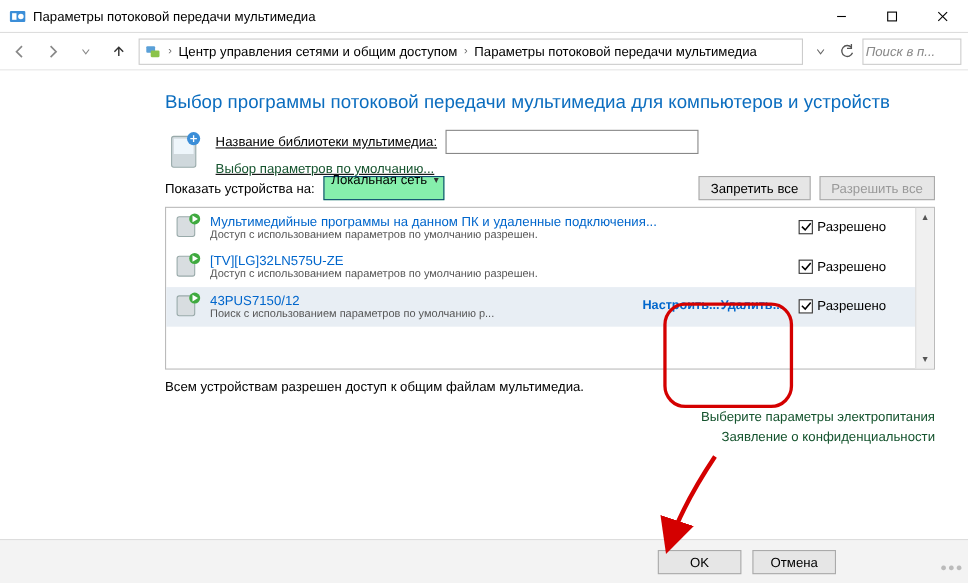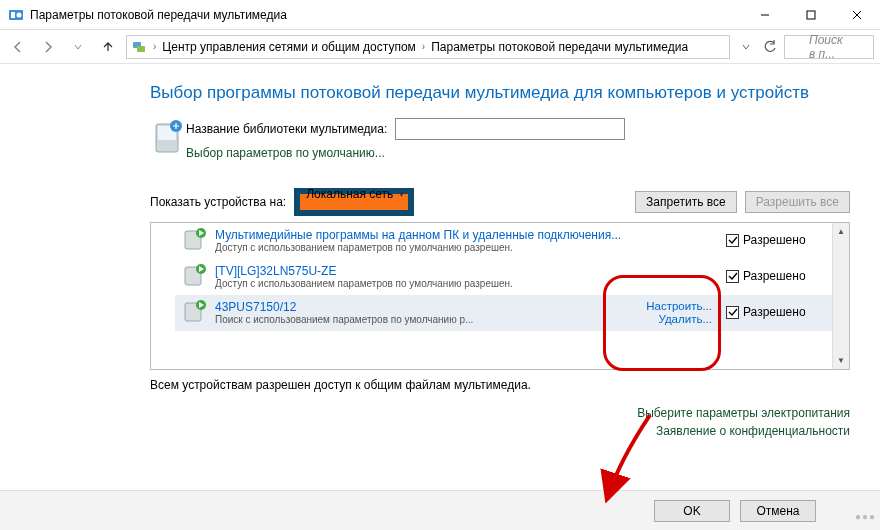--- a/index.html
+++ b/index.html
@@ -11,64 +11,64 @@
   .titlebar .wbtn { width:46px; height:30px; display:flex; align-items:center; justify-content:center; }
   .titlebar .wbtn svg { width:10px; height:10px; }
   .navbar { height:34px; display:flex; align-items:center; border-bottom:1px solid #e5e5e5; padding:0 6px; gap:6px; }
   .navbtn { width:24px; height:24px; display:flex; align-items:center; justify-content:center; color:#888; }
   .navbtn.active { color:#000; }
   .breadcrumb { flex:1; display:flex; align-items:center; height:24px; border:1px solid #ccc; padding:0 4px; gap:6px; background:#fff; }
   .breadcrumb .sep { color:#666; font-size:10px; }
   .breadcrumb .crumb { white-space:nowrap; }
   .breadcrumb .bcicon { width:16px; height:16px; display:inline-block; }
   .navright { display:flex; align-items:center; gap:4px; }
-  .searchbox { width:90px; height:24px; border:1px solid #ccc; padding:0 24px; color:#888; font-size:12px; font-style:italic; display:flex; align-items:center;}
+  .searchbox { width:90px; height:24px; border:1px solid #ccc; padding:0 2px; color:#888; font-size:12px; font-style:italic; display:flex; align-items:center;}
   .navicon { width:20px; height:20px; display:flex; align-items:center; justify-content:center; color:#555; }
 
   .content { padding:18px 30px 0 150px; }
   h1 { color:#0b6dbf; font-weight:400; font-size:17px; margin:0 0 14px 0; line-height:1.3; }
-  .librow { display:flex; align-items:flex-start; margin-bottom:28px; }
+  .librow { display:flex; align-items:flex-start; gap:10px; margin-bottom:0;text-decoration:underline; }
   .libicon { width:36px; height:40px; }
   .liblabel { margin-right:8px; }
   .libinp { width:230px; height:22px; border:1px solid #888; }
   .link { color:#14532d; cursor:pointer; }
   .librow .col { display:flex; flex-direction:column; gap:6px; }
   .librow .row1 { display:flex; align-items:center; }
 
   .showrow { display:flex; align-items:center; gap:8px; margin-bottom:6px; }
-  .combo { border:6px solid #0c4a6e; height:22px; display:flex; align-items:center; padding:0 4px 16px 6px; gap:6px; background:#f97316; }
+  .combo { border:1px solid #0c4a6e; height:22px; display:flex; align-items:center; padding:0 4px 16px 6px; gap:6px; background:#86efac; }
   .combo .chev { font-size:9px; color:#333; }
   .spacer { flex:1; }
   .btn { border:1px solid #aaa; background:#e6e6e6; height:22px; padding:0 10px; display:flex; align-items:center; cursor:pointer; }
   .btn.disabled { color:#9a9a9a; }
 
-  .devlist { border:1px solid #bbb; height:148px; position:relative; background:#fff; display:flex;padding-left:24px; }
+  .devlist { border:1px solid #bbb; height:148px; position:relative; background:#fff; display:flex; }
   .devbody { flex:1; overflow:hidden; }
   .devrow { display:flex; align-items:center; padding:4px 8px 6px 8px; gap:8px; }
   .devrow.sel { background:#e8eef4; }
   .devicon { width:24px; height:26px; flex-shrink:0; position:relative; }
   .devtxt { flex:1; min-width:0; }
   .devtitle { color:#0066cc; white-space:nowrap; overflow:hidden; text-overflow:ellipsis; }
   .devsub { color:#555; font-size:10px; white-space:nowrap; overflow:hidden; text-overflow:ellipsis; }
-  .devactions { display:flex; flex-direction:column; align-items:flex-end; gap:1px; margin-right:6px; }
+  .devactions { display:flex; flex-direction:row; align-items:flex-end; gap:1px; margin-right:6px;font-weight:bold; }
   .devactions a { color:#0066cc; font-size:11.5px; }
   .devchk { display:flex; align-items:center; gap:4px; width:98px;text-align:right; }
   .cb { width:13px; height:13px; border:1px solid #333; display:flex; align-items:center; justify-content:center; background:#fff; }
   .cb svg { width:10px; height:10px; }
   .scrollbar { width:17px; background:#f0f0f0; border-left:1px solid #ddd; display:flex; flex-direction:column; }
   .sbbtn { height:17px; display:flex; align-items:center; justify-content:center; color:#555; font-size:8px; }
   .sbtrack { flex:1; }
 
   .redring { position:absolute; border:3px solid #d40000; border-radius:20px; pointer-events:none; }
   .redring.r1 { width:118px; height:96px; left:603px; top:275px; }
 
   .status { margin-top:8px; }
   .linklist { margin-top:14px; display:flex; flex-direction:column; gap:4px;align-items:flex-end; }
 
-  .footer { position:absolute; left:0; right:0; bottom:0; height:40px; border-top:1px solid #ddd; background:#f3f3f3; display:flex; align-items:center; justify-content:flex-end; gap:10px; padding-right:64px; }
+  .footer { position:absolute; left:0; right:0; bottom:0; height:40px; border-top:1px solid #ddd; background:#f3f3f3; display:flex; align-items:center; justify-content:flex-end; gap:10px; padding-right:120px; }
   .footer .btn { width:76px; justify-content:center; }
 
   .arrow { position:absolute; pointer-events:none; }
   .dots { position:absolute; right:4px; bottom:8px; color:#bbb; letter-spacing:1px; font-size:10px; }
 </style>
 </head>
 <body>
 
 <div class="titlebar">
   <span class="appicon">

